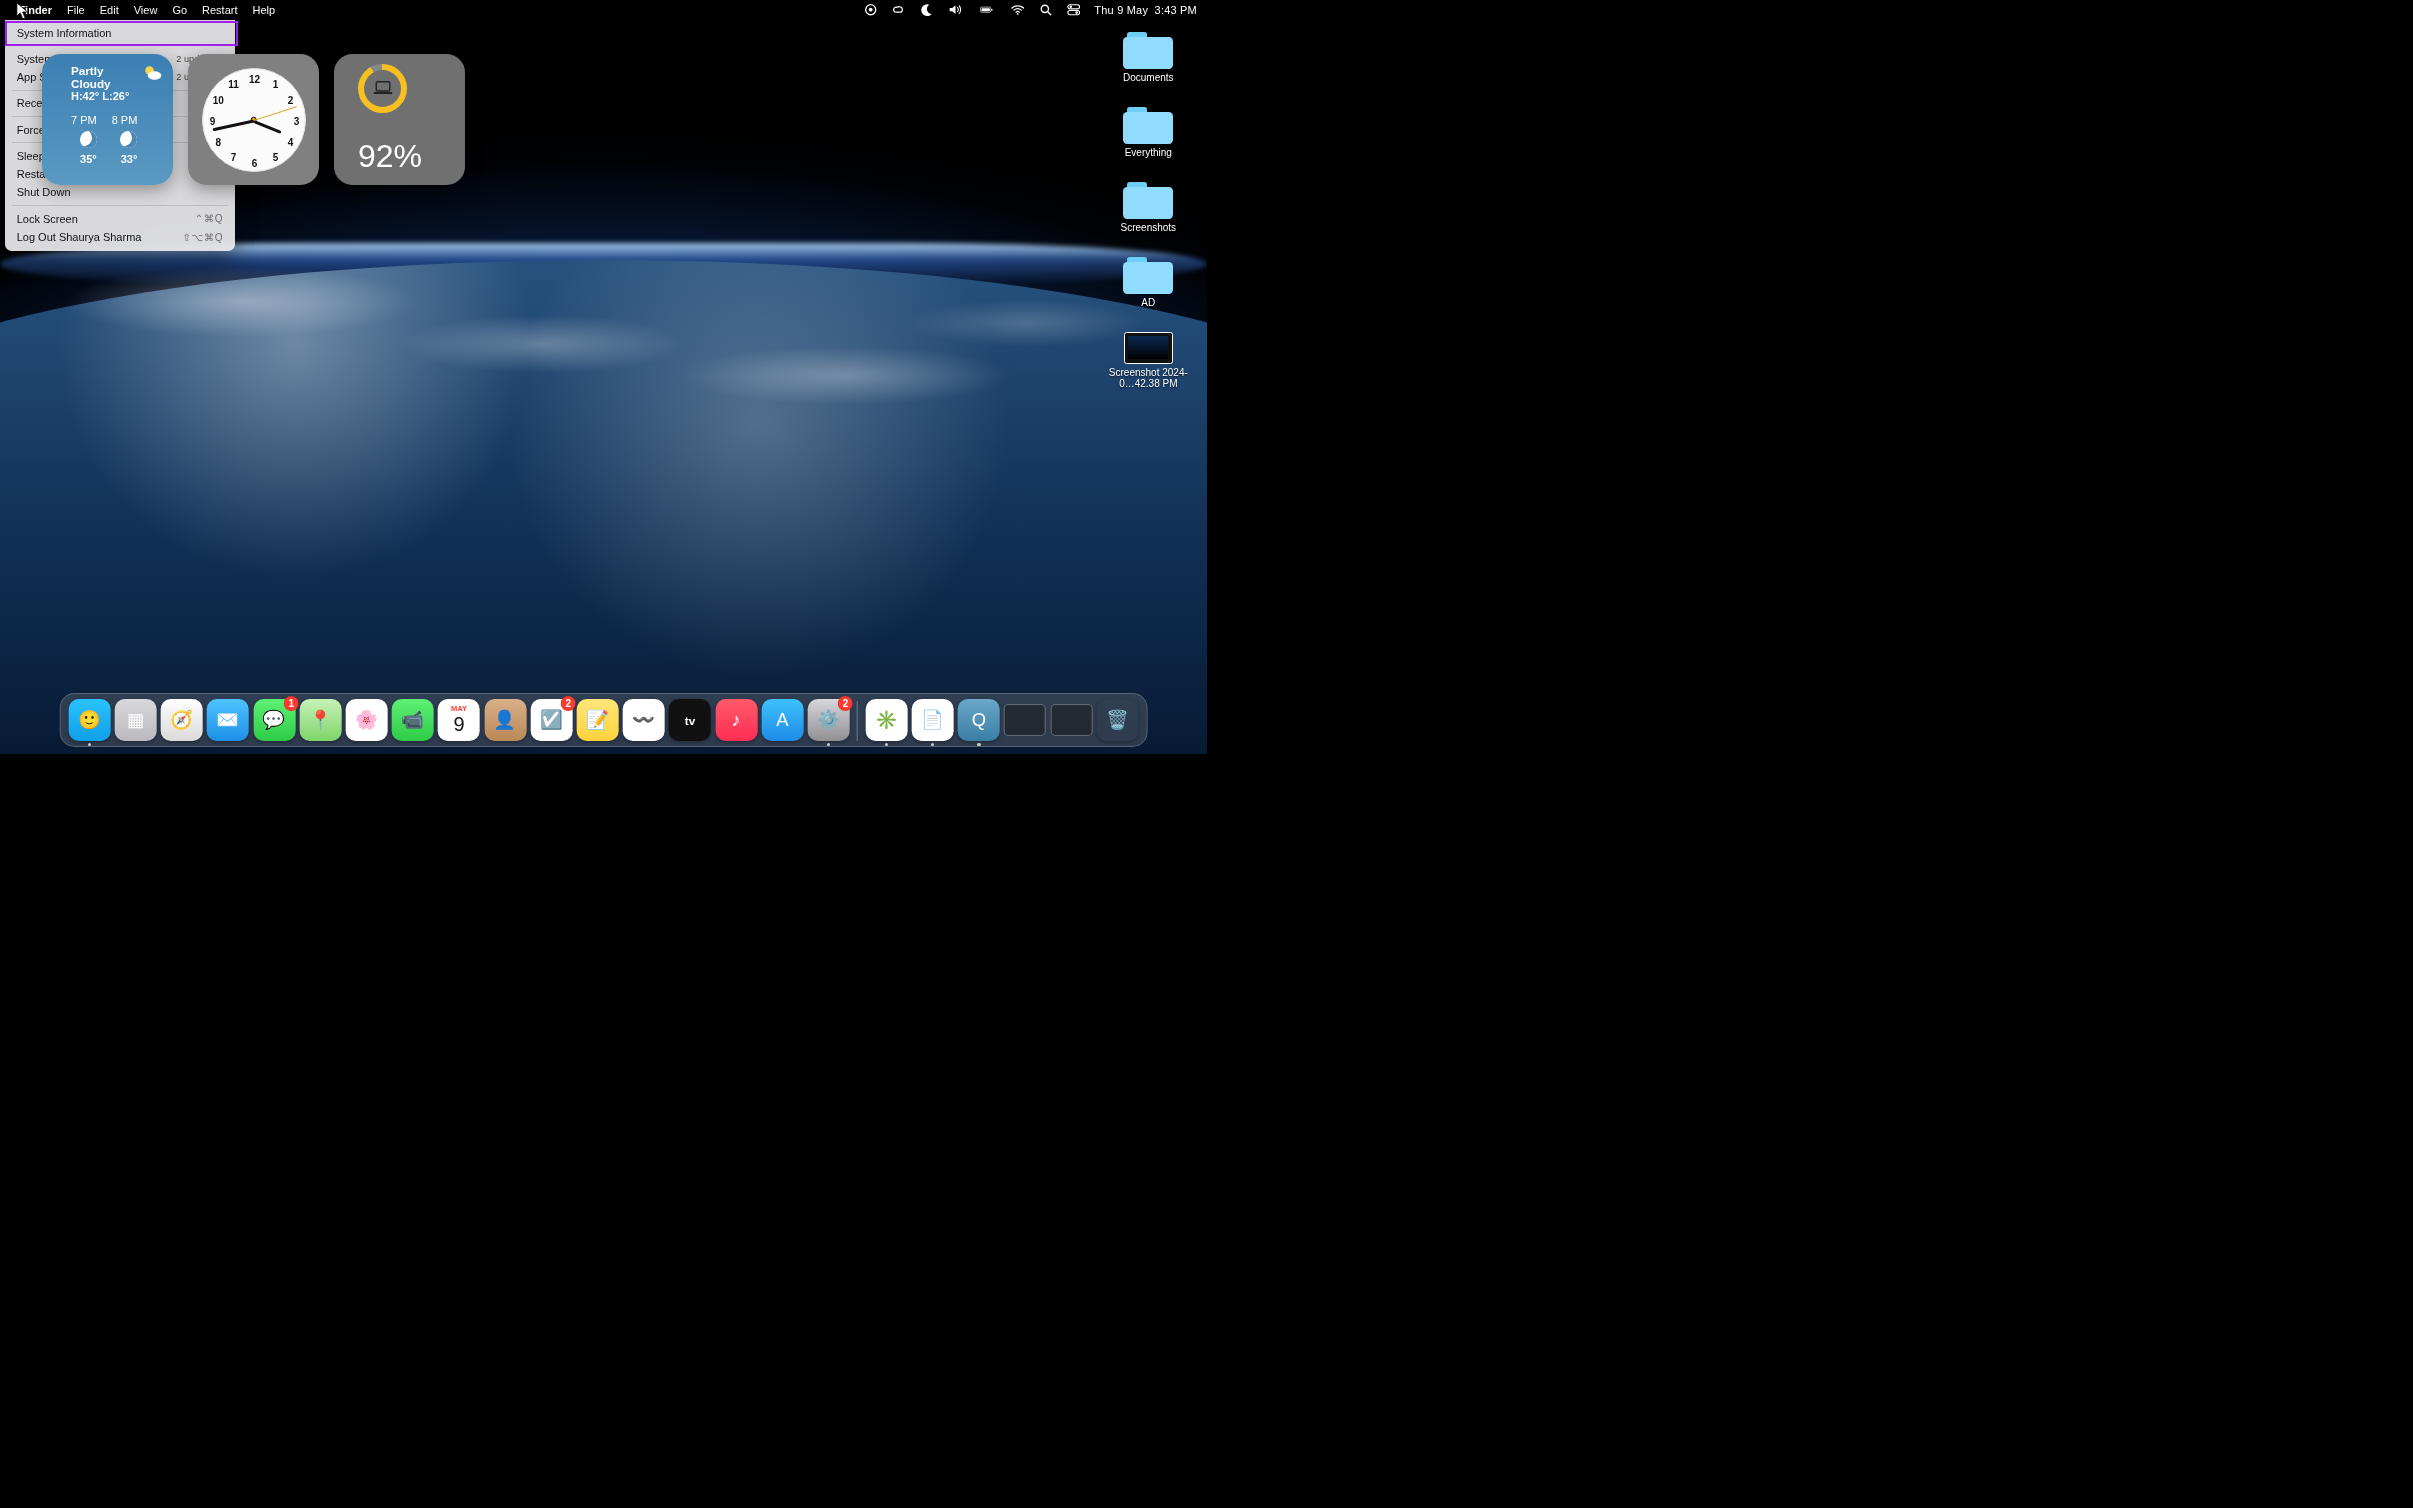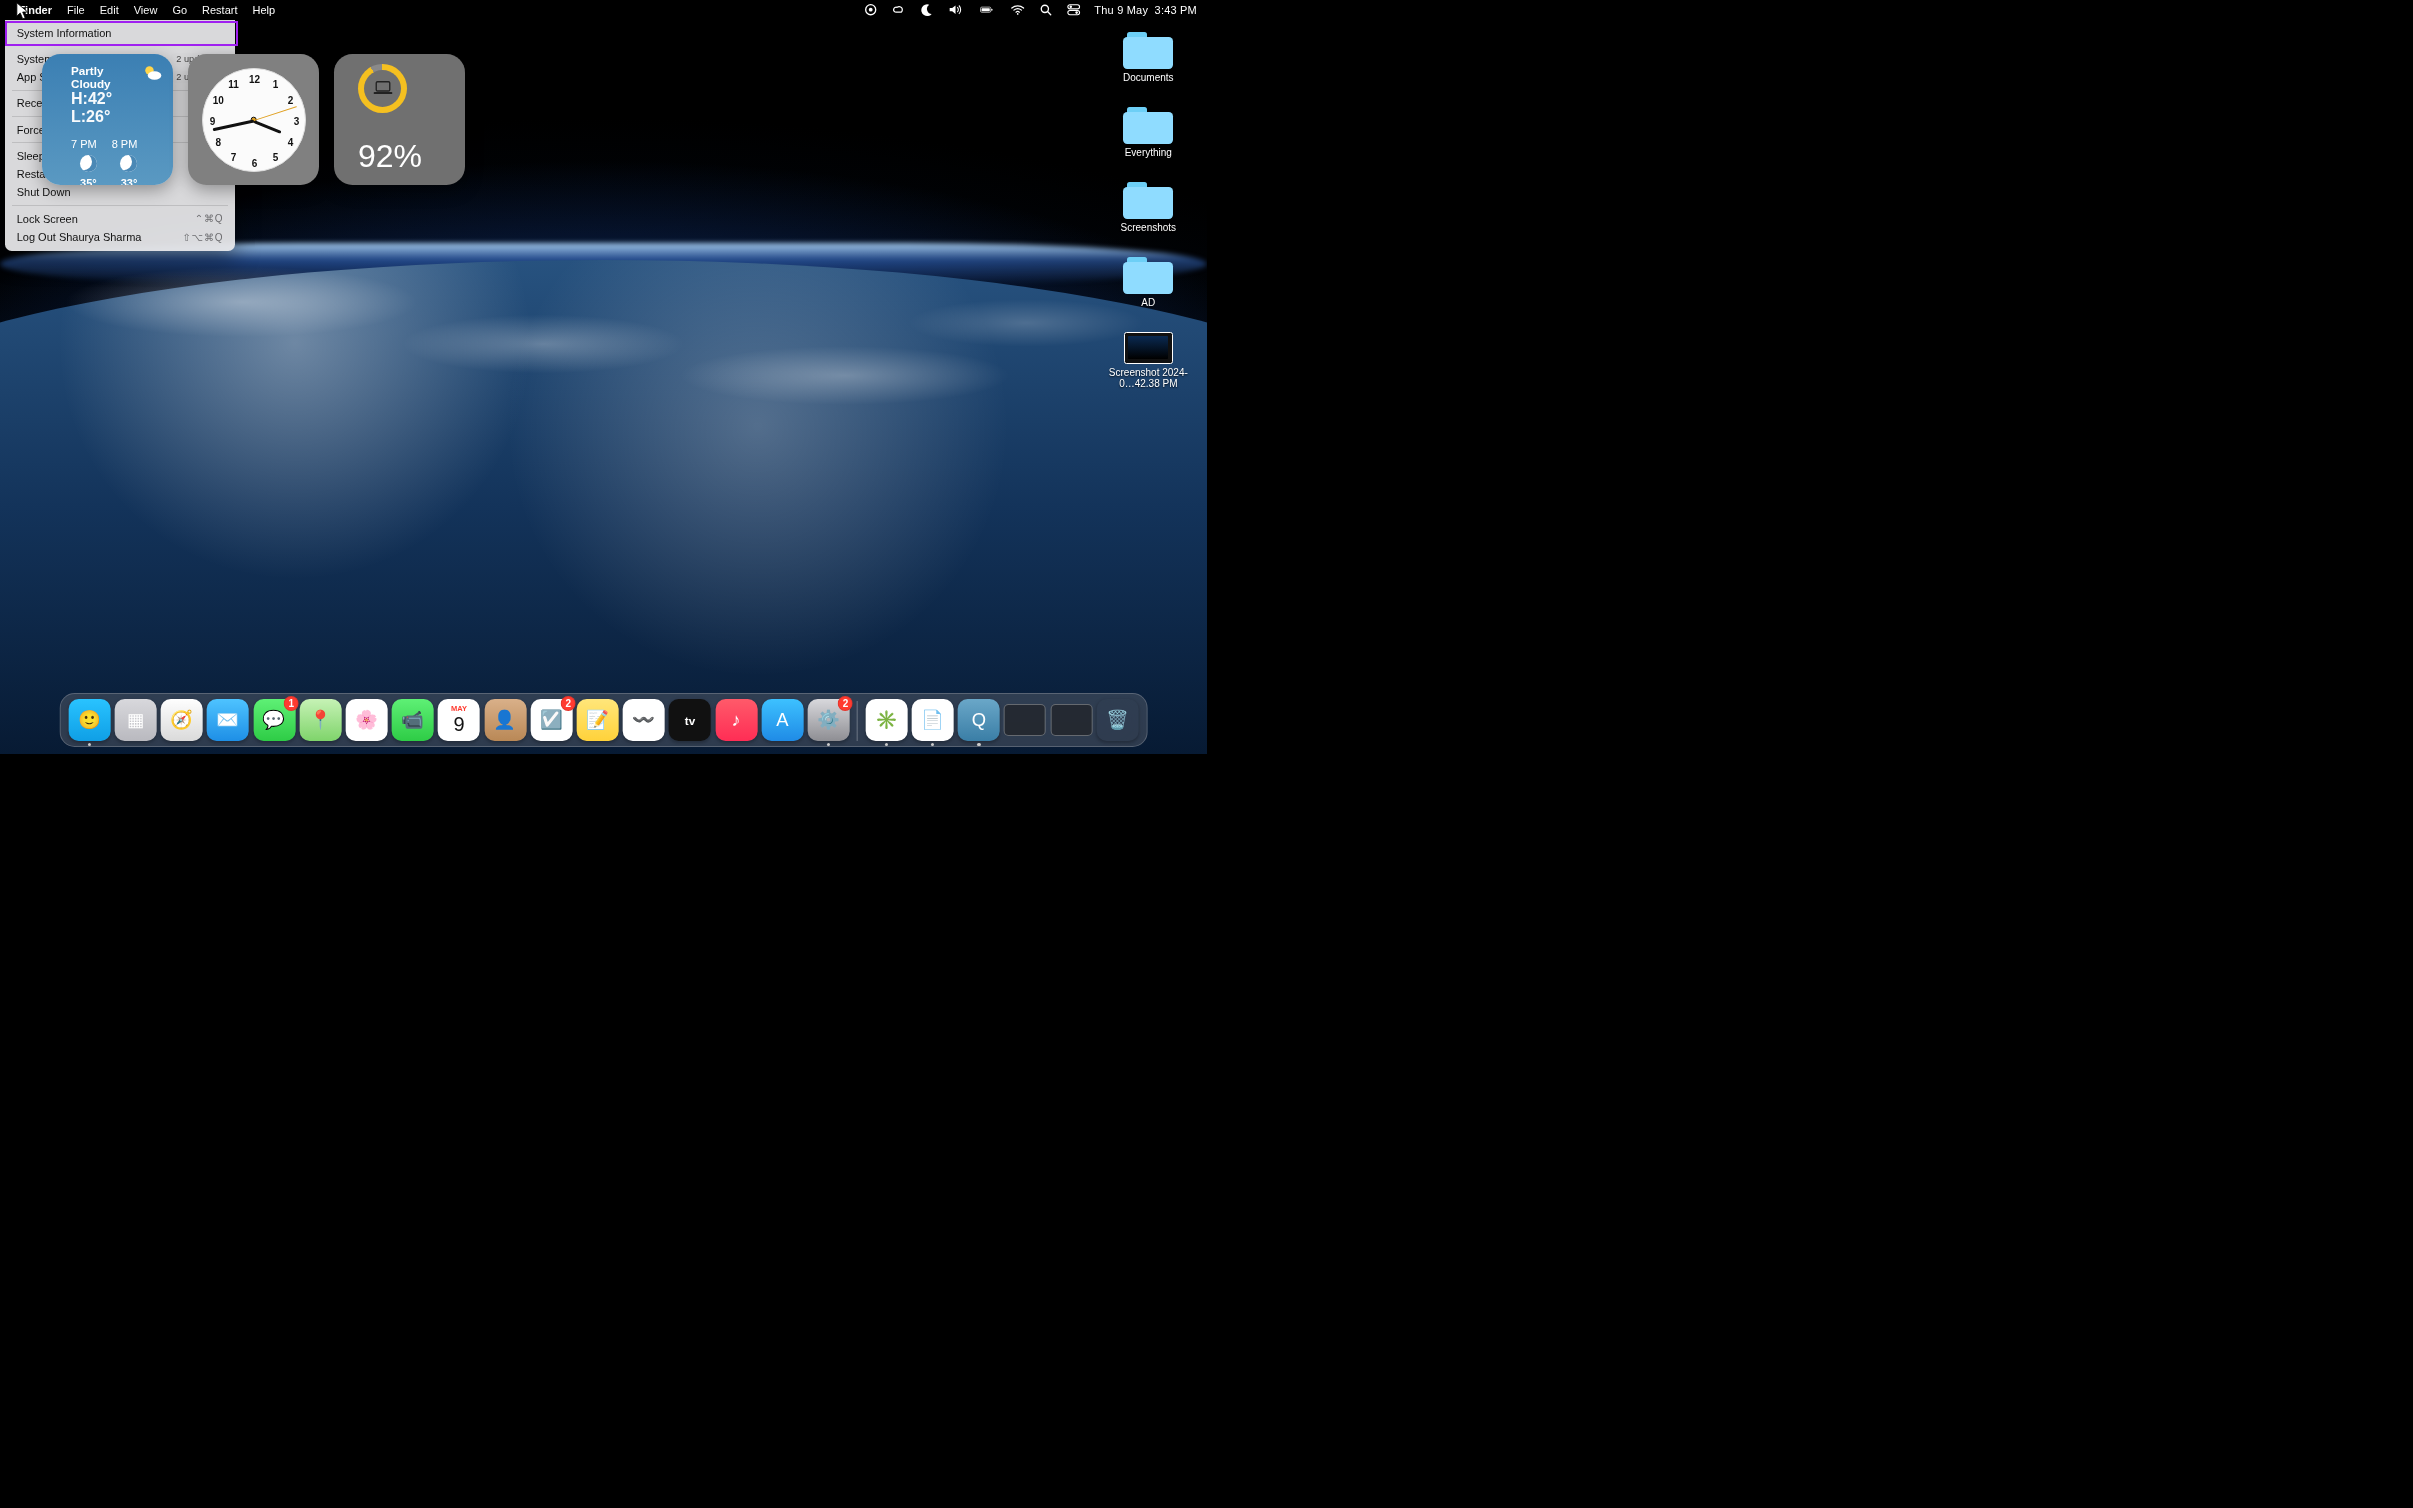--- a/index.html
+++ b/index.html
@@ -87,21 +87,21 @@
   .widget {
     width:131px; height:131px; border-radius:18.4px;
     box-shadow: 0 5px 17px rgba(0,0,0,0.35);
     position:relative; overflow:hidden;
   }
   .weather {
     background: linear-gradient(to bottom, #3b7fb3, #5a99c2);
     padding:10px 29px; color:#fff;
   }
   .weather .cond { font-size:11.7px; font-weight:600; }
-  .weather .hl { font-size:16px; font-weight:600; opacity:.96; }
+  .weather .hl { font-size:11px; font-weight:600; opacity:.96; }
   .weather .row { display:flex; gap:15px; margin-top:11.7px; }
   .weather .slot { display:flex; flex-direction:column; align-items:flex-end; gap:5px; font-size:11px; }
   .weather .moon { width:17px; height:17px; border-radius:50%; background:#fff; box-shadow: inset -5px -1.7px 0 0 #4a88b5; }
   .weather .sunicon { position:absolute; top:8.4px; right:10px; width:22px; height:22px; }
   .weather .temp { font-weight:600; }
 
   .clock { background:#808080; display:flex; align-items:center; justify-content:center; }
   .clockface { width:104px; height:104px; background:#fbfbfb; border-radius:50%; position:relative; border:1.7px solid #ddd; }
   .clockface .num { position:absolute; font-size:10px; font-weight:700; color:#111; transform:translate(-50%,-50%); }
   .clockface .hand { position:absolute; left:50%; top:50%; transform-origin: 0 50%; background:#111; border-radius:1.7px; }

